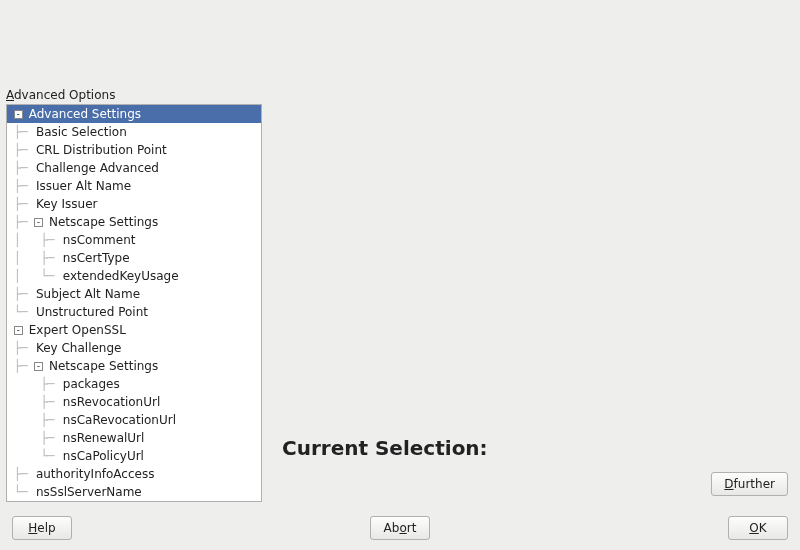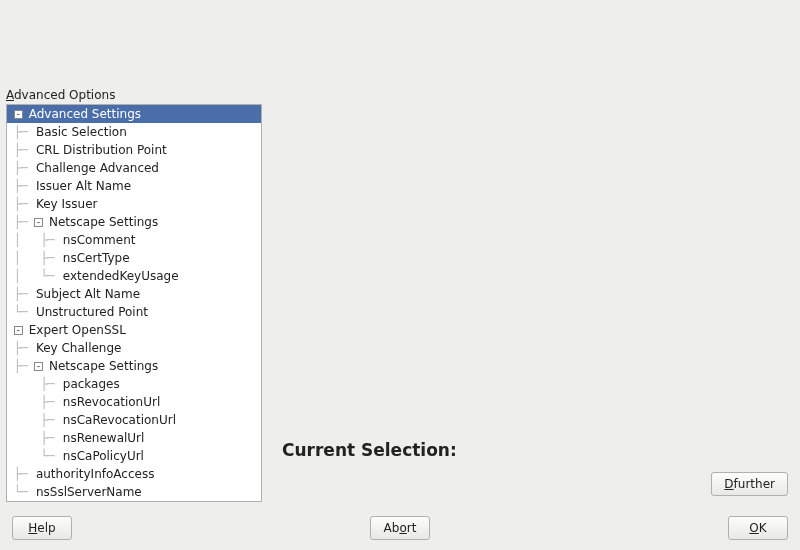--- a/index.html
+++ b/index.html
@@ -84,21 +84,21 @@
     white-space: pre;
     font-size: 12px;
     line-height: 1;
     flex-shrink: 0;
     letter-spacing: -0.5px;
   }
   .tree-item.selected .branch-prefix { color: #d0dced; }
   .tree-label { padding-left: 2px; }
 
   .section-title {
-    font-size: 17px;
+    font-size: 20px;
     font-weight: bold;
     margin: 4px 0 12px 4px;
   }
   .button-row-right {
     display: flex;
     justify-content: flex-end;
     margin-bottom: 6px;
   }
   .btn {
     min-width: 60px;

